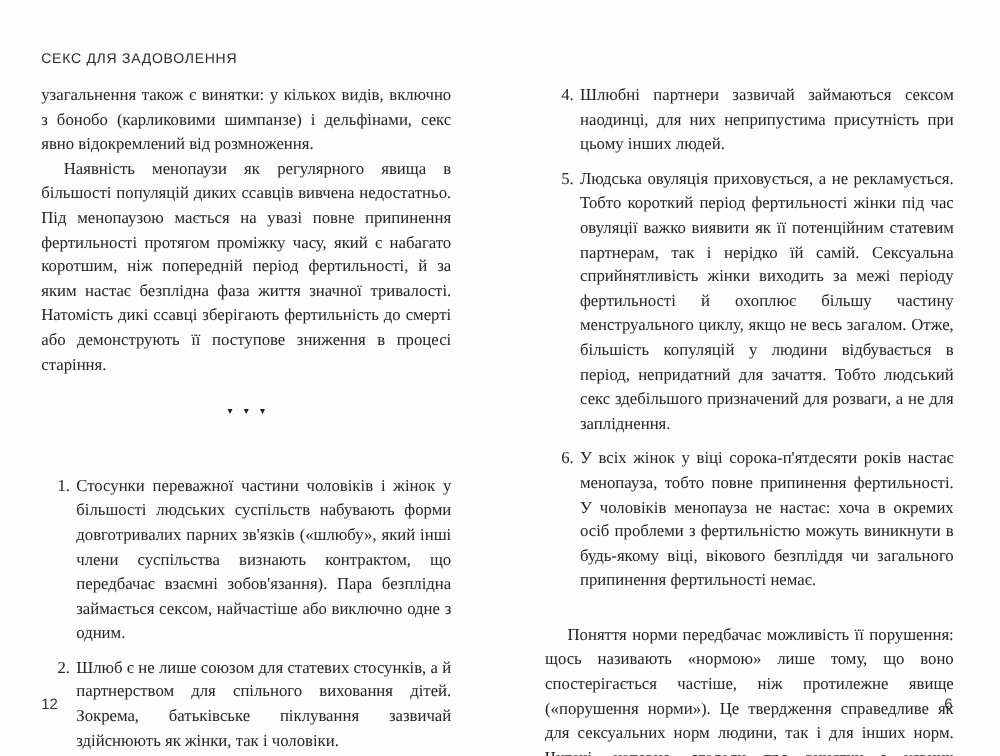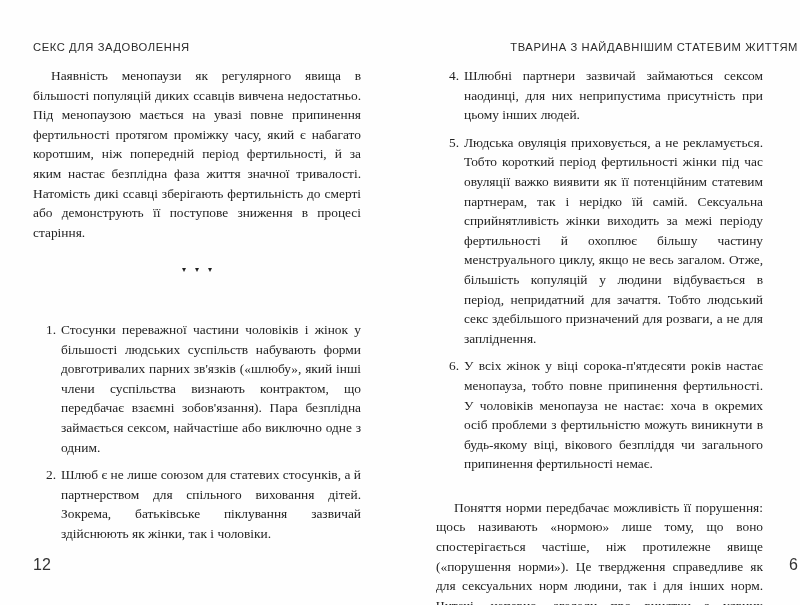--- a/index.html
+++ b/index.html
@@ -1,61 +1,61 @@
 <!DOCTYPE html>
 <html><head>
 <meta charset="utf-8">
 <style>
   html, body { margin:0; padding:0; }
   body { width:800px; height:605px; background:#ffffff; overflow:hidden; position:relative;
          font-family:"Liberation Serif","DejaVu Serif",serif; color:#222; }
   .spread { position:absolute; left:0; top:0; width:800px; height:605px; background:#fefefe; }
-  .page { position:absolute; top:0; height:467px;padding-left:36px; }
+  .page { position:absolute; top:0; height:467px; }
   .page.left { left:0; width:400px; }
   .page.right { left:400px; width:400px; }
   .running-head { position:absolute; top:41px; font-family:"Liberation Sans","DejaVu Sans",sans-serif;
          font-size:11.2px; letter-spacing:0.6px; color:#2a2a2a; white-space:nowrap; }
   .left .running-head { left:33px; }
   .right .running-head { right:38px; }
   .text { position:absolute; font-size:13.4px; line-height:19.6px; text-align:justify; color:#232323; }
   .left .text { left:33px; width:328px; }
   .right .text { left:36px; width:327px; }
   p { margin:0; }
   .indent { text-indent:18px; }
   .sep { text-align:center; font-size:8px; letter-spacing:9px; margin:18px 0 18px 0; color:#222; padding-left:9px; }
   ol { margin:0; padding:0; list-style:none; }
   ol li { position:relative; padding-left:28px; margin-bottom:8px; }
   ol li .num { position:absolute; left:13px; top:0; }
-  .folio { position:absolute; top:556px; font-family:"Liberation Sans","DejaVu Sans",sans-serif; font-size:16px; color:#333; }
+  .folio { position:absolute; top:556px; font-family:"Liberation Sans","DejaVu Sans",sans-serif; font-size:12px; color:#333; }
   .left .folio { left:33px; }
   .right .folio { right:38px; }
   .gap { height:22px; }
 </style>
 </head>
 <body>
 
 <div class="spread">
 
   <div class="page left">
     <div class="running-head">СЕКС ДЛЯ ЗАДОВОЛЕННЯ</div>
     <div class="text" style="top:66px;">
+      <p>узагальнення також є винятки: у кількох видів, включно з бонобо (карликовими шимпанзе) і дельфінами, секс явно відокремлений від розмноження.</p>
       <p class="indent">Наявність менопаузи як регулярного явища в більшості популяцій диких ссавців вивчена недостатньо. Під менопаузою мається на увазі повне припинення фертильності протягом проміжку часу, який є набагато коротшим, ніж попередній період фертильності, й за яким настає безплідна фаза життя значної тривалості. Натомість дикі ссавці зберігають фертильність до смерті або демонструють її поступове зниження в процесі старіння.</p>
       <div class="sep">▾▾▾</div>
       <div class="gap"></div>
       <ol>
         <li><span class="num">1.</span><span>Стосунки переважної частини чоловіків і жінок у більшості людських суспільств набувають форми довготривалих парних зв'язків («шлюбу», який інші члени суспільства визнають контрактом, що передбачає взаємні зобов'язання). Пара безплідна займається сексом, найчастіше або виключно одне з одним.</span></li>
         <li><span class="num">2.</span><span>Шлюб є не лише союзом для статевих стосунків, а й партнерством для спільного виховання дітей. Зокрема, батьківське піклування зазвичай здійснюють як жінки, так і чоловіки.</span></li>
 
       </ol>
     </div>
     <div class="folio">12</div>
   </div>
 
   <div class="page right">
-    <div class="running-head">ТВАРИНА З НАЙДАВНІШИМ СТАТЕВИМ ЖИТТЯМ</div>
     <div class="text" style="top:66px;">
       <ol>
         <li><span class="num">4.</span><span>Шлюбні партнери зазвичай займаються сексом наодинці, для них неприпустима присутність при цьому інших людей.</span></li>
         <li><span class="num">5.</span><span>Людська овуляція приховується, а не рекламується. Тобто короткий період фертильності жінки під час овуляції важко виявити як її потенційним статевим партнерам, так і нерідко їй самій. Сексуальна сприйнятливість жінки виходить за межі періоду фертильності й охоплює більшу частину менструального циклу, якщо не весь загалом. Отже, більшість копуляцій у людини відбувається в період, непридатний для зачаття. Тобто людський секс здебільшого призначений для розваги, а не для запліднення.</span></li>
         <li><span class="num">6.</span><span>У всіх жінок у віці сорока-п'ятдесяти років настає менопауза, тобто повне припинення фертильності. У чоловіків менопауза не настає: хоча в окремих осіб проблеми з фертильністю можуть виникнути в будь-якому віці, вікового безпліддя чи загального припинення фертильності немає.</span></li>
       </ol>
       <div class="gap" style="height:16px;"></div>
       <p class="indent">Поняття норми передбачає можливість її порушення: щось називають «нормою» лише тому, що воно спостерігається частіше, ніж протилежне явище («порушення норми»). Це твердження справедливе як для сексуальних норм людини, так і для інших норм. Читачі, напевно, згадали про винятки з уявних узагальнень, які я описував на попередніх сторінках; утім, узагальнення мають право на існування попри наявність винятків. Наприклад, навіть у суспільствах, в яких за законом або традиціями визнана моногамія, є багато позашлюбних і дошлюбних статевих стосунків, а також багато епізодів сексу поза межами довготривалих парних зв'язків. Люди займаються сексом з партнерами на одну ніч. З іншого боку, статеві зв'язки більшості людей тривають багато років або десятиліть поспіль, на відміну від тигрів та орангутангів, які обмежуються короткотривалими статеви-</p>
     </div>
     <div class="folio">6</div>

